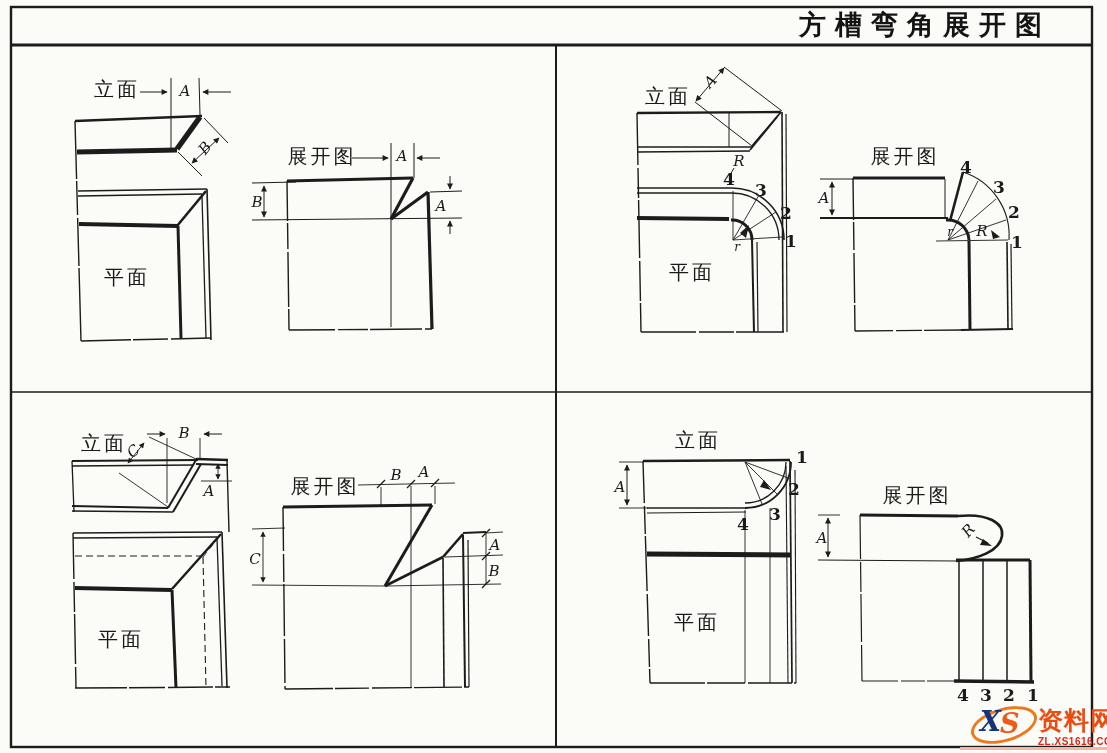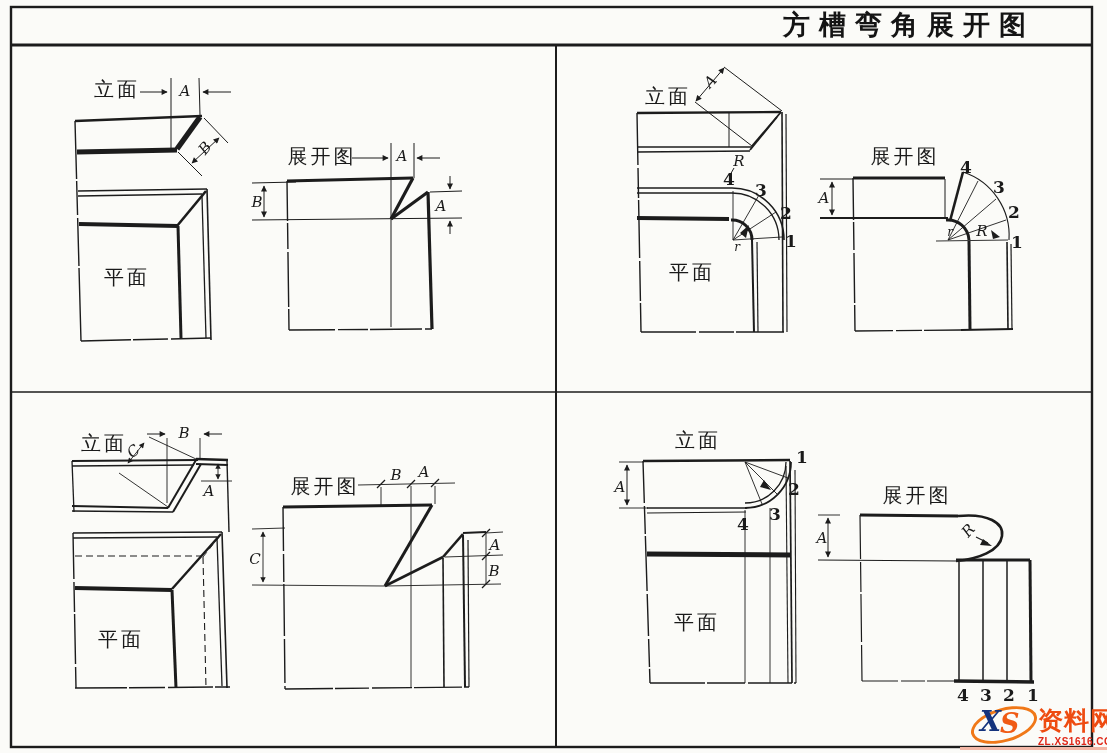--- a/index.html
+++ b/index.html
@@ -1,18 +1,18 @@
 <!DOCTYPE html>
 <html><head>
 <meta charset="utf-8">
 <style>
   html,body{margin:0;padding:0;background:#888;}
   .page{position:relative;width:1107px;height:753px;background:#fbfbf8;overflow:hidden;
         font-family:"Liberation Serif","DejaVu Serif",serif;}
-  .title{position:absolute;left:764px;top:8px;width:290px;height:34px;display:flex;
+  .title{position:absolute;left:780px;top:8px;width:290px;height:34px;display:flex;
          align-items:center;justify-content:center;font-weight:bold;font-size:27px;
          letter-spacing:9px;color:#141414;white-space:nowrap;}
   svg text{fill:#1a1a1a;}
   .cjk{font-family:"Liberation Serif","DejaVu Serif",serif;font-size:20px;letter-spacing:3px;}
   .dim{font-family:"DejaVu Serif",serif;font-style:italic;font-size:15px;}
   .dimS{font-family:"DejaVu Serif",serif;font-style:italic;font-size:12px;}
   .num{font-family:"DejaVu Serif",serif;font-size:17px;font-weight:bold;}
   .s{stroke:#1c1c1c;fill:none;stroke-linecap:butt;}
   
   .wm{position:absolute;left:968px;top:700px;width:136px;height:50px;}

